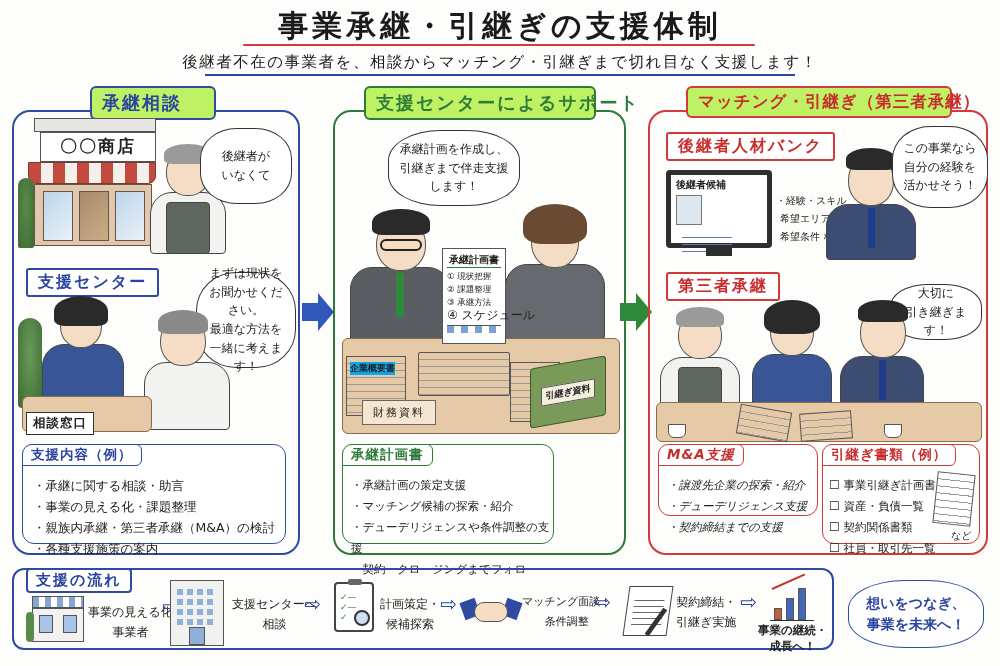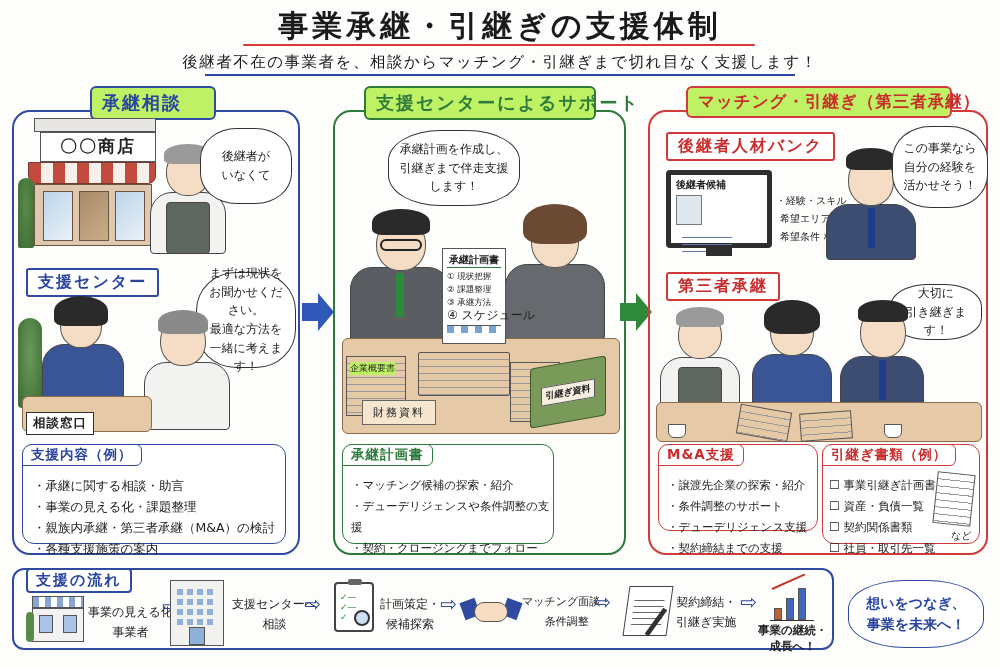--- a/index.html
+++ b/index.html
@@ -164,31 +164,32 @@
 <div class="doc" style="left:442px; top:248px; width:64px; height:96px; padding:4px;">
   <div style="font-size:10px; font-weight:bold; text-align:center; border-bottom:1.5px solid #2e7a3a; margin-bottom:2px;">承継計画書</div>
   <div style="font-size:8.5px; line-height:13px;">① 現状把握</div>
   <div style="font-size:8.5px; line-height:13px;">② 課題整理</div>
   <div style="font-size:8.5px; line-height:13px;">③ 承継方法</div>
   <div style="font-size:12px; line-height:13px; white-space:nowrap;">④ スケジュール</div>
   <div style="margin-top:3px; height:8px; background:repeating-linear-gradient(90deg,#7aa3d0 0 7px,transparent 7px 14px); border-top:1px solid #555;"></div>
 </div>
 
 <div class="doc doc-lines" style="left:346px; top:356px; width:60px; height:60px;"></div>
-<div class="abs" style="left:350px; top:362px; font-size:9px; font-weight:normal; background:#bef264;">企業概要書</div>
+<div class="abs" style="left:350px; top:362px; font-size:9px; font-weight:bold; background:#0ea5e9;">企業概要書</div>
 <div class="abs" style="left:362px; top:400px; padding:4px 10px; font-size:11px; background:#f6e6cf; border:1.5px solid #666; letter-spacing:2px;">財務資料</div>
 <div class="doc doc-lines" style="left:418px; top:352px; width:92px; height:44px; border-radius:2px;"></div>
 <div class="doc doc-lines" style="left:510px; top:362px; width:50px; height:60px;"></div>
 <div class="abs" style="left:530px; top:362px; width:76px; height:60px; background:#7a9a5a; border:1.5px solid #3a5a2a; border-radius:4px; transform:skewY(-10deg);">
   <div style="margin:20px 10px 0 10px; background:#f6efe0; border:1px solid #555; font-size:9px; font-weight:bold; text-align:center; padding:2px 0;">引継ぎ資料</div>
 </div>
 
 <div class="abs list-box" style="left:342px; top:444px; width:212px; height:100px; border-color:#2e7a3a;">
   <div class="lb-title" style="color:#2e7a3a; border-color:#2e7a3a;">承継計画書</div>
   <ul style="left:8px; font-size:11.5px;">
+    <li>承継計画の策定支援</li>
     <li>マッチング候補の探索・紹介</li>
     <li>デューデリジェンスや条件調整の支援</li>
     <li>契約・クロージングまでフォロー</li>
   </ul>
 </div>
 
 <div class="big-arrow" style="left:620px; top:293px; width:34px; height:38px;">
   <div class="shaft" style="background:#2e8a3a;"></div>
   <div class="tip" style="border-left-color:#2e8a3a;"></div>
 </div>
@@ -250,25 +251,24 @@
   <div class="abs" style="left:39px; top:60px; width:7px; height:40px; background:#1e3c8a;"></div>
   <div class="head" style="left:20px; top:6px; width:46px; height:52px;"></div>
   <div class="hair" style="left:18px; top:0; width:50px; height:22px; background:#2a2a2a;"></div>
 </div>
 <div class="abs table" style="left:656px; top:402px; width:326px; height:40px;"></div>
 <div class="doc doc-lines" style="left:738px; top:408px; width:52px; height:30px; transform:rotate(10deg);"></div>
 <div class="doc doc-lines" style="left:800px; top:412px; width:52px; height:28px; transform:rotate(-4deg);"></div>
 <div class="abs" style="left:668px; top:424px; width:18px; height:14px; background:#fff; border:1.5px solid #555; border-radius:0 0 6px 6px;"></div>
 <div class="abs" style="left:884px; top:424px; width:18px; height:14px; background:#fff; border:1.5px solid #555; border-radius:0 0 6px 6px;"></div>
 
-<div class="abs list-box" style="left:658px; top:444px; width:160px; height:87px; border-color:#d13a3a;">
+<div class="abs list-box" style="left:658px; top:444px; width:160px; height:72px; border-color:#d13a3a;font-style:italic;">
   <div class="lb-title" style="color:#c82d2d; border-color:#d13a3a;">M&amp;A支援</div>
   <ul style="left:8px; font-size:11.5px;">
     <li>譲渡先企業の探索・紹介</li>
-    <li>条件調整のサポート</li>
     <li>デューデリジェンス支援</li>
     <li>契約締結までの支援</li>
   </ul>
 </div>
 
 <div class="abs list-box check" style="left:822px; top:444px; width:158px; height:100px; border-color:#d13a3a;">
   <div class="lb-title" style="color:#c82d2d; border-color:#d13a3a;">引継ぎ書類（例）</div>
   <ul style="left:6px; font-size:11.5px;">
     <li>事業引継ぎ計画書</li>
     <li>資産・負債一覧</li>

